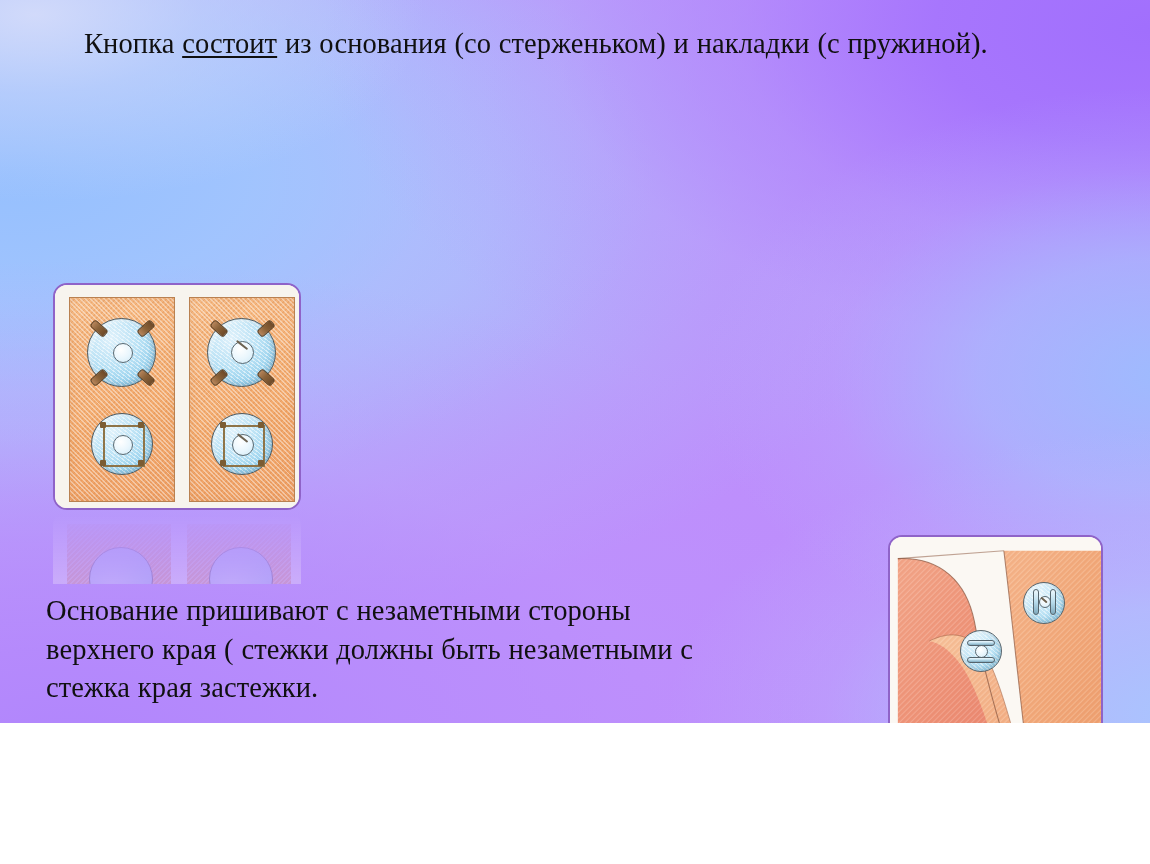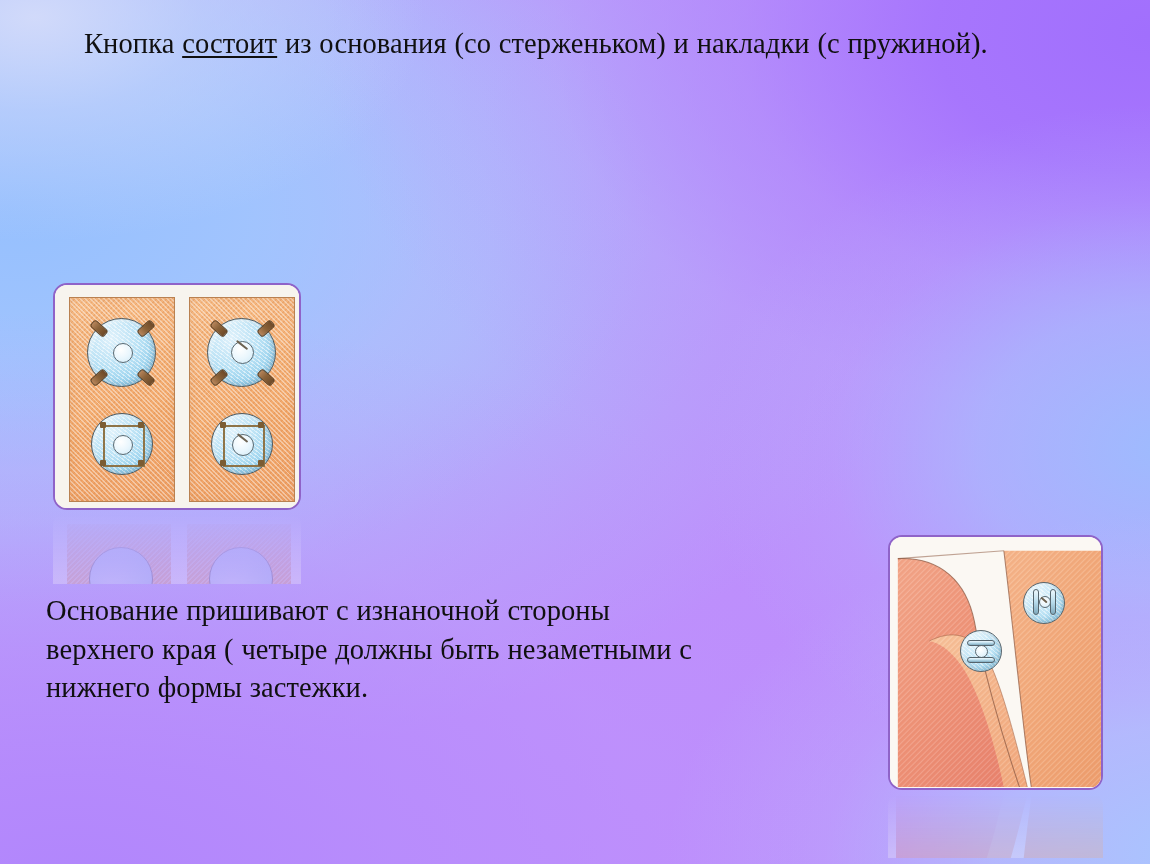--- a/index.html
+++ b/index.html
@@ -10,21 +10,21 @@
     width: 1150px;
     height: 864px;
     overflow: hidden;
     font-family: "Liberation Serif", "DejaVu Serif", serif;
   }
 
   
   #slide {
     position: relative;
     width: 1150px;
-    height: 864px;
+    height: 723px;
     overflow: hidden;
     background-color: #737373;
   }
 
   
   .bg-layer {
     position: absolute;
     inset: 0;
     pointer-events: none;
   }
@@ -226,23 +226,23 @@
   <div class="bg-layer bg-blue-right"></div>
   <div class="bg-layer bg-blue-bottomright"></div>
   <div class="bg-layer bg-white-tl"></div>
 
   <div class="text-block" id="para-intro">
     <p><span>Кнопка </span><span class="u">состоит</span><span> из основания (со стерженьком) и накладки (с пружиной).</span></p>
   </div>
 
 
   <div class="text-block" id="para-base">
-    <p>Основание пришивают с изнаночной стороны</p>
-    <p>верхнего края ( четыре должны быть незаметными с</p>
-    <p class="last">нижнего формы застежки.</p>
+    <p>Основание пришивают с незаметными стороны</p>
+    <p>верхнего края ( стежки должны быть незаметными с</p>
+    <p class="last">стежка края застежки.</p>
   </div>
 
   <div class="photo" id="pic-snaps">
     <div class="photo-inner">
       <div class="paper"></div>
 
       <div class="fabric" id="fabric-left"></div>
 
       <div class="fabric" id="fabric-right"></div>
 

